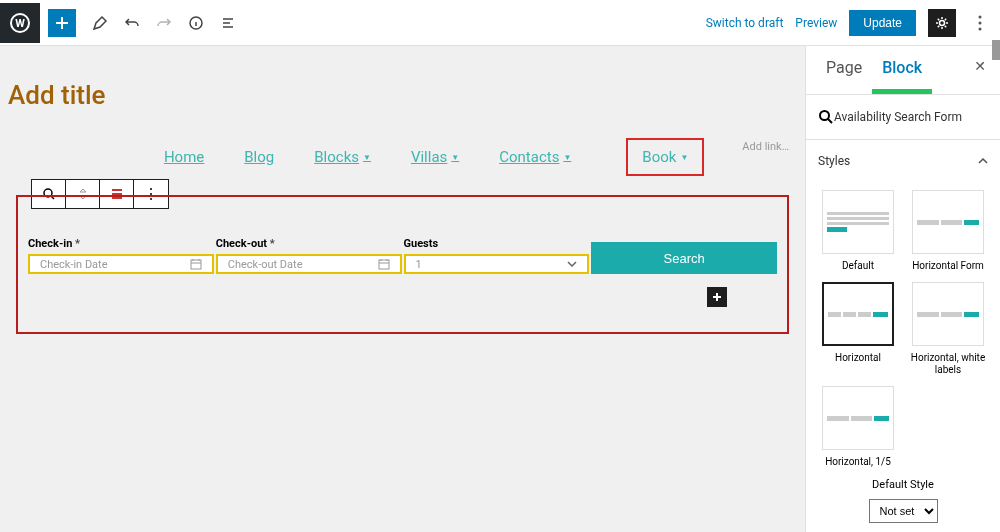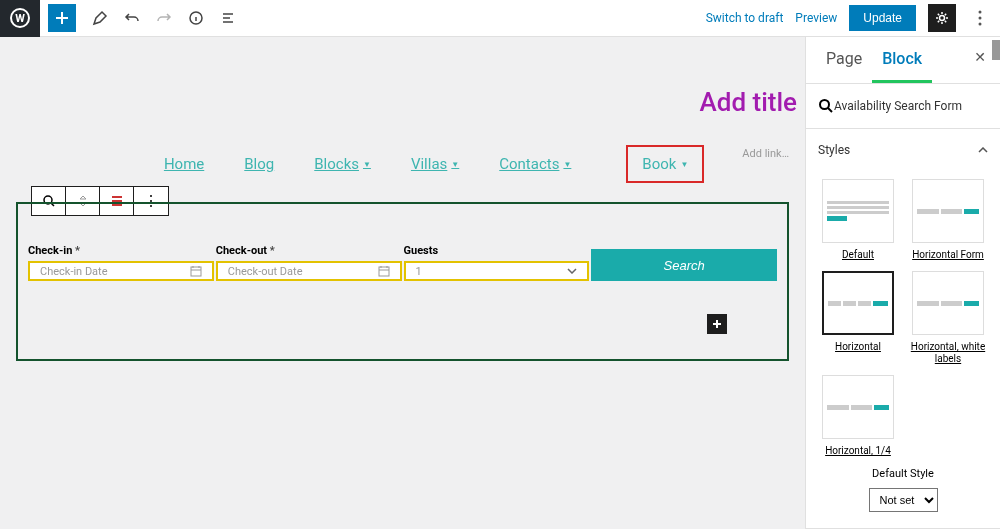--- a/index.html
+++ b/index.html
@@ -1,72 +1,72 @@
 <!DOCTYPE html>
 <html><head>
   <meta charset="utf-8">
   <style>
     * { margin: 0; padding: 0; box-sizing: border-box; }
     body { font-family: -apple-system, BlinkMacSystemFont, "Segoe UI", Roboto, sans-serif; background: #fff; width: 1000px; height: 532px; overflow: hidden; position: relative; }
     
     
-    .top-toolbar { height: 37px; background: #fff; border-bottom: 1px solid #e0e0e0; display: flex; align-items: center; padding: 0 8px; }
+    .top-toolbar { height: 46px; background: #fff; border-bottom: 1px solid #e0e0e0; display: flex; align-items: center; padding: 0 8px; }
     .wp-logo { width: 40px; height: 40px; background: #23282d; display: flex; align-items: center; justify-content: center; margin-left: -8px; margin-right: 8px; }
     .wp-logo-icon { width: 20px; height: 20px; border: 2px solid #fff; border-radius: 50%; position: relative; }
     .wp-logo-icon::before { content: 'W'; color: #fff; font-size: 11px; font-weight: bold; position: absolute; top: 50%; left: 50%; transform: translate(-50%, -50%); }
     .add-block-btn { width: 28px; height: 28px; background: #007cba; display: flex; align-items: center; justify-content: center; cursor: pointer; }
     .toolbar-icons { display: flex; align-items: center; gap: 8px; margin-left: 12px; }
     .toolbar-icon { width: 24px; height: 24px; display: flex; align-items: center; justify-content: center; cursor: pointer; color: #444; }
     .toolbar-right { margin-left: auto; display: flex; align-items: center; gap: 12px; }
     .link-text { color: #007cba; font-size: 12px; cursor: pointer; }
     .update-btn { background: #007cba; color: #fff; padding: 6px 14px; font-size: 12px; border: none; cursor: pointer; }
     .settings-btn { width: 28px; height: 28px; background: #1e1e1e; display: flex; align-items: center; justify-content: center; cursor: pointer; }
     .dots-icon { width: 24px; height: 24px; display: flex; align-items: center; justify-content: center; cursor: pointer; }
     
     
     .editor-area { display: flex; height: calc(532px - 40px); }
     .content-area { flex: 1; background: #f0f0f1; padding: 20px 8px; overflow: auto; position: relative; }
-    .title-placeholder { text-align: right; font-size: 26px; color: #a21caf; font-weight: 500; margin-top: 30px; margin-bottom: 30px; }
+    .title-placeholder { text-align: left; font-size: 26px; color: #a16207; font-weight: 500; margin-top: 14px; margin-bottom: 30px; }
     
     
     .nav-wrapper { padding: 0 8px; }
     .nav-links { display: flex; gap: 40px; margin-bottom: 5px; position: relative; padding-left: 30px; justify-content: flex-end; }
     .nav-link { color: #3eb5b0; font-size: 15px; text-decoration: underline; cursor: pointer; display: flex; align-items: center; gap: 4px; }
     .nav-link.active { outline: 2px solid #d92828; padding: 8px 14px; text-decoration: none; margin-left: 17px; }
     .nav-dropdown { font-size: 8px; }
     .add-link { color: #999; font-size: 11px; }
     
     
     .block-toolbar { display: inline-flex; border: 1px solid #1e1e1e; background: #fff; margin-left: 15px;}
     .block-tool { width: 34px; height: 28px; border-right: 1px solid #1e1e1e; display: flex; align-items: center; justify-content: center; cursor: pointer; }
     .block-tool:last-child { border-right: none; }
     
     
-    .search-block { border: 2px solid #14532d; padding: 25px 10px 78px 10px; margin-top: -14px; position: relative; }
+    .search-block { border: 2px solid #b91c1c; padding: 25px 10px 58px 10px; margin-top: -14px; position: relative; }
     .form-row { display: flex; gap: 2px; margin-top: 15px; }
     .form-group { display: flex; flex-direction: column; }
     .form-label { font-size: 11px; font-weight: bold; margin-bottom: 4px; }
     .form-label .req { color: #444; }
     .form-input { border: 2px solid #e3c200; background: #fff; padding: 8px 10px; font-size: 11px; color: #999; display: flex; align-items: center; justify-content: space-between; height: 16px; }
-    .search-form-btn { background: #1aabaa; color: #fff; border: none; font-size: 13px; cursor: pointer; height: 32px; font-weight: 500; font-style: italic; }
+    .search-form-btn { background: #1aabaa; color: #fff; border: none; font-size: 13px; cursor: pointer; height: 32px; font-weight: 500; }
     .add-block-inner { position: absolute; bottom: 25px; right: 60px; width: 20px; height: 20px; background: #1e1e1e; display: flex; align-items: center; justify-content: center; cursor: pointer; }
     
     
     .sidebar { width: 195px; background: #fff; border-left: 1px solid #e0e0e0; overflow-y: auto; font-size: 12px; }
     .sidebar-tabs { display: flex; border-bottom: 1px solid #e0e0e0; position: relative; padding: 0 10px; }
     .sidebar-tab { padding: 12px 10px; cursor: pointer; color: #555; font-size: 16px; }
-    .sidebar-tab.active { color: #007cba; border-bottom: 3px solid #22c55e; font-weight: 500; }
+    .sidebar-tab.active { color: #007cba; border-bottom: 5px solid #22c55e; font-weight: 500; }
     .close-panel { margin-left: auto; padding: 12px 4px; cursor: pointer; font-size: 14px; color: #555; }
     .block-identity { padding: 14px 12px; display: flex; align-items: center; border-bottom: 1px solid #e0e0e0; }
     .block-name { font-size: 12px; color: #333; }
     .panel-section { border-bottom: 1px solid #e0e0e0; }
     .panel-header { padding: 14px 12px; display: flex; justify-content: space-between; align-items: center; cursor: pointer; font-size: 12px; color: #333; }
     .panel-body { padding: 8px 12px 16px; }
     .styles-grid { display: flex; flex-wrap: wrap; gap: 10px; }
-    .style-option { display: flex; flex-direction: column; align-items: center; gap: 6px; cursor: pointer; width: 80px; text-decoration: underline; }
+    .style-option { display: flex; flex-direction: column; align-items: center; gap: 6px; cursor: pointer; width: 80px; }
     .style-preview { width: 72px; height: 64px; border: 1px solid #ddd; background: #fff; display: flex; align-items: center; justify-content: center; padding: 4px; font-size: 4px; color: #666; }
     .style-option.selected .style-preview { border: 2px solid #1e1e1e; }
     .style-label { font-size: 10px; text-align: center; line-height: 1.2; }
     .style-row { display: flex; align-items: center; gap: 8px; margin-top: 10px; flex-direction: column; }
     .style-select { flex: 1; border: 1px solid #757575; padding: 4px 6px; font-size: 11px; background: #fff; }
     
     
     .mini-form { display: flex; flex-direction: column; gap: 2px; width: 100%; }
     .mini-line { height: 3px; background: #ccc; }
     .mini-btn { height: 5px; background: #1aabaa; width: 20px; }
@@ -302,21 +302,21 @@
             <span class="style-label">Horizontal, white labels</span>
           </div>
           <div class="style-option">
             <div class="style-preview">
                 <div class="mini-horizontal">
                   <div class="mini-line"></div>
                   <div class="mini-line"></div>
                   <div class="mini-btn"></div>
                 </div>
               </div>
-            <span class="style-label">Horizontal, 1/4</span>
+            <span class="style-label">Horizontal, 1/5</span>
           </div>
         </div>
         <div class="style-row">
           <span style="font-size:11px">Default Style</span>
           <select class="style-select">
             <option>Not set</option>
           </select>
         </div>
       </div>
     </div>

